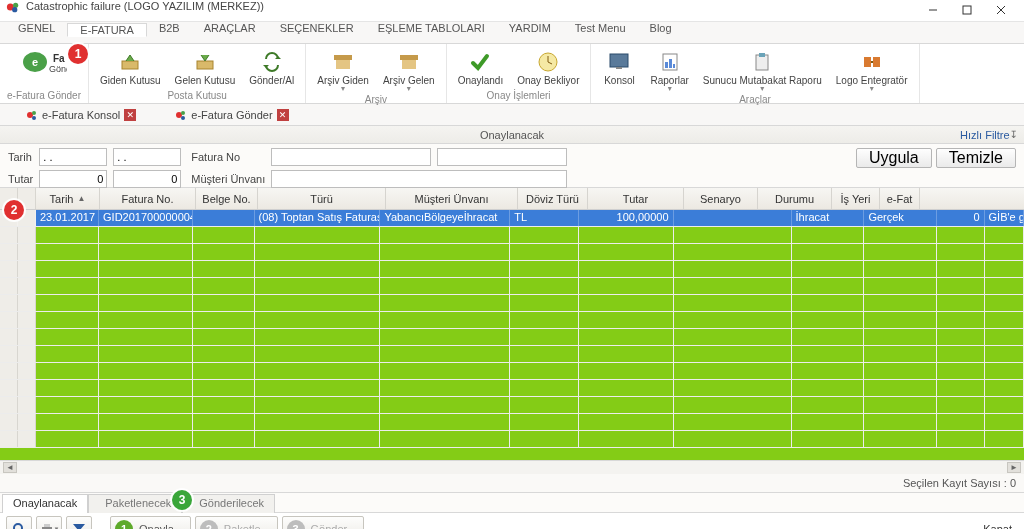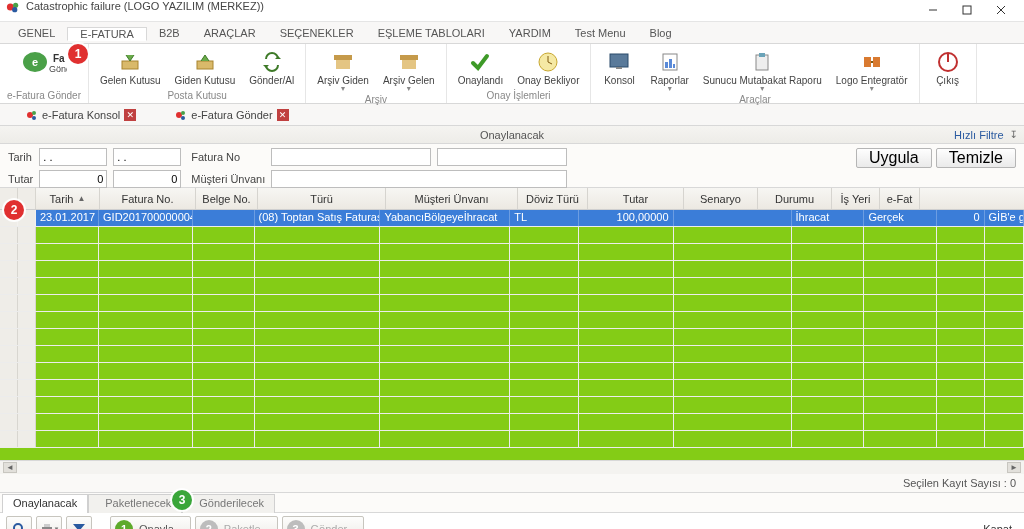--- a/index.html
+++ b/index.html
@@ -6,21 +6,21 @@
 body { font-family: "Segoe UI", Tahoma, sans-serif; font-size: 11px; background: #fff; color: #333; width: 1024px; height: 529px; overflow: hidden; position: relative; }
 
 
 .titlebar { height: 22px; background: #fff; display: flex; padding: 0 6px; border-bottom: 1px solid #e5e5e5; }
 .titlebar .appicon { width: 14px; height: 14px; margin-right: 6px; }
 .titlebar .title { flex: 1; font-size: 11px; color: #444; }
 .titlebar .winbtns { display: flex; gap: 0; }
 .titlebar .winbtn { width: 34px; height: 20px; display: flex; align-items: center; justify-content: center; cursor: pointer; }
 
 
-.menubar { height: 22px; background: #f8f7f6; display: flex; align-items: center; border-bottom: 1px solid #d8d8d8; padding-left: 6px; }
+.menubar { height: 22px; background: #f8f7f6; display: flex; align-items: flex-start; border-bottom: 1px solid #d8d8d8; padding-left: 6px; }
 .menubar .menuitem { padding: 0 12px; display: flex; align-items: center; font-size: 11px; color: #555; cursor: pointer; }
 .menubar .menuitem.active { background: #fff; border: 1px solid #d8d8d8; border-bottom: 1px solid #fff; position: relative; top: 1px; }
 
 
 .ribbon { height: 60px; background: #fff; border-bottom: 1px solid #d8d8d8; display: flex; align-items: stretch; }
 .ribbon-group { border-right: 1px solid #e6e6e6; display: flex; flex-direction: column; align-items: center; padding: 2px 4px 0; }
 .ribbon-group-items { display: flex; gap: 0; flex: 1; }
 .ribbon-group-label { font-size: 10px; color: #888; text-align: center; padding: 1px 0 2px; min-width: 40px; }
 .ribbon-btn { display: flex; flex-direction: column; align-items: center; justify-content: flex-start; min-width: 48px; padding: 2px 6px 0; cursor: pointer; border: 1px solid transparent; border-radius: 2px; }
 .ribbon-btn.big { min-width: 80px; }
@@ -28,21 +28,21 @@
 .ribbon-btn .label { font-size: 10px; color: #444; text-align: center; line-height: 11px; }
 .ribbon-btn .dropdown-caret { font-size: 8px; color: #888; line-height: 6px; }
 
 
 .doctabs { height: 22px; background: #f8f7f6; border-bottom: 1px solid #d8d8d8; display: flex; align-items: center; padding: 0 20px; gap: 27px; }
 .doctab { display: flex; align-items: center; gap: 4px; padding: 2px 6px; font-size: 11px; color: #444; cursor: pointer; }
 .doctab .close { width: 12px; height: 12px; background: #c04040; color: #fff; font-size: 9px; display: flex; align-items: center; justify-content: center; cursor: pointer; }
 
 
 .panelhead { height: 18px; background: linear-gradient(#f5f4f1,#edece8); border-bottom: 1px solid #d8d8d8; display: flex; align-items: center; justify-content: center; font-size: 11px; color: #555; position: relative; }
-.panelhead .right { position: absolute; right: 6px; display: flex; align-items: center; gap: 6px; color: #2a5aa0; cursor: pointer; }
+.panelhead .right { position: absolute; right: 6px; display: flex; align-items: center; color: #2a5aa0; cursor: pointer; }
 
 
 .filterrow { height: 44px; background: #fcfbf9; border-bottom: 1px solid #d8d8d8; padding: 4px 8px; display: flex; align-items: flex-start; gap: 10px; position: relative; }
 .filterrow .group { display: grid; grid-template-columns: auto auto auto; gap: 4px 6px; align-items: center; }
 .filterrow label { font-size: 11px; color: #444; }
 .filterrow input { height: 18px; border: 1px solid #bdbdbd; font-size: 11px; padding: 0 3px; background: #fff; }
 .small-input { width: 68px; }
 .date-input { width: 68px; text-align: left; }
 .btn { height: 20px; padding: 0 12px; border: 1px solid #b5b5b5; background: linear-gradient(#fefefe,#eaeaea); border-radius: 2px; font-size: 16px; cursor: pointer; }
 .filter-buttons { position: absolute; right: 8px; top: 4px; display: flex; gap: 4px; }
@@ -161,33 +161,33 @@
     </div>
     <div class="ribbon-group-label">e-Fatura Gönder</div>
   </div>
 
   <div class="ribbon-group">
     <div class="ribbon-group-items">
       <div class="ribbon-btn">
         <span class="icon">
             <svg width="24" height="22">
               <rect x="4" y="10" width="16" height="8" fill="#d9b96a" stroke="#a8842e"></rect>
-              <path d="M8 4 l4 6 l4 -6" fill="#6aab4a" stroke="#3e7a28"></path>
-            </svg>
-          </span>
-        <span class="label">Gelen Kutusu</span>
+              <path d="M8 10 l4 -6 l4 6" fill="#6aab4a" stroke="#3e7a28"></path>
+            </svg>
+          </span>
+        <span class="label">Giden Kutusu</span>
       </div>
       <div class="ribbon-btn">
         <span class="icon">
             <svg width="24" height="22">
               <rect x="4" y="10" width="16" height="8" fill="#d9b96a" stroke="#a8842e"></rect>
-              <path d="M8 10 l4 -6 l4 6" fill="#6aab4a" stroke="#3e7a28"></path>
-            </svg>
-          </span>
-        <span class="label">Giden Kutusu</span>
+              <path d="M8 4 l4 6 l4 -6" fill="#6aab4a" stroke="#3e7a28"></path>
+            </svg>
+          </span>
+        <span class="label">Gelen Kutusu</span>
       </div>
       <div class="ribbon-btn">
         <span class="icon">
             <svg width="24" height="22">
               <path d="M6 8 a6 6 0 0 1 12 0" fill="none" stroke="#3e7a28" stroke-width="2"></path>
               <path d="M18 14 a6 6 0 0 1 -12 0" fill="none" stroke="#3e7a28" stroke-width="2"></path>
               <polygon points="18,5 21,8 15,8" fill="#3e7a28"></polygon>
               <polygon points="6,17 3,14 9,14" fill="#3e7a28"></polygon>
             </svg>
           </span>
@@ -288,34 +288,20 @@
               <line x1="10" y1="10" x2="12" y2="10" stroke="#805a10" stroke-width="2"></line>
             </svg>
           </span>
         <span class="label">Logo Entegratör</span>
         <span class="dropdown-caret">▾</span>
       </div>
     </div>
     <div class="ribbon-group-label">Araçlar</div>
   </div>
 
-  <div class="ribbon-group">
-    <div class="ribbon-group-items">
-      <div class="ribbon-btn">
-        <span class="icon">
-            <svg width="22" height="22">
-              <circle cx="11" cy="11" r="9" fill="none" stroke="#c03030" stroke-width="2"></circle>
-              <line x1="11" y1="3" x2="11" y2="11" stroke="#c03030" stroke-width="2"></line>
-            </svg>
-          </span>
-        <span class="label">Çıkış</span>
-      </div>
-    </div>
-    <div class="ribbon-group-label">&nbsp;</div>
-  </div>
 
 </div>
 
 <div class="doctabs">
   <div class="doctab">
     <svg width="12" height="12">
         <circle cx="4" cy="6" r="3" fill="#e03030"></circle>
         <circle cx="8" cy="4" r="2" fill="#4aa048"></circle>
         <circle cx="8" cy="9" r="2" fill="#2a5aa0"></circle>
       </svg>

